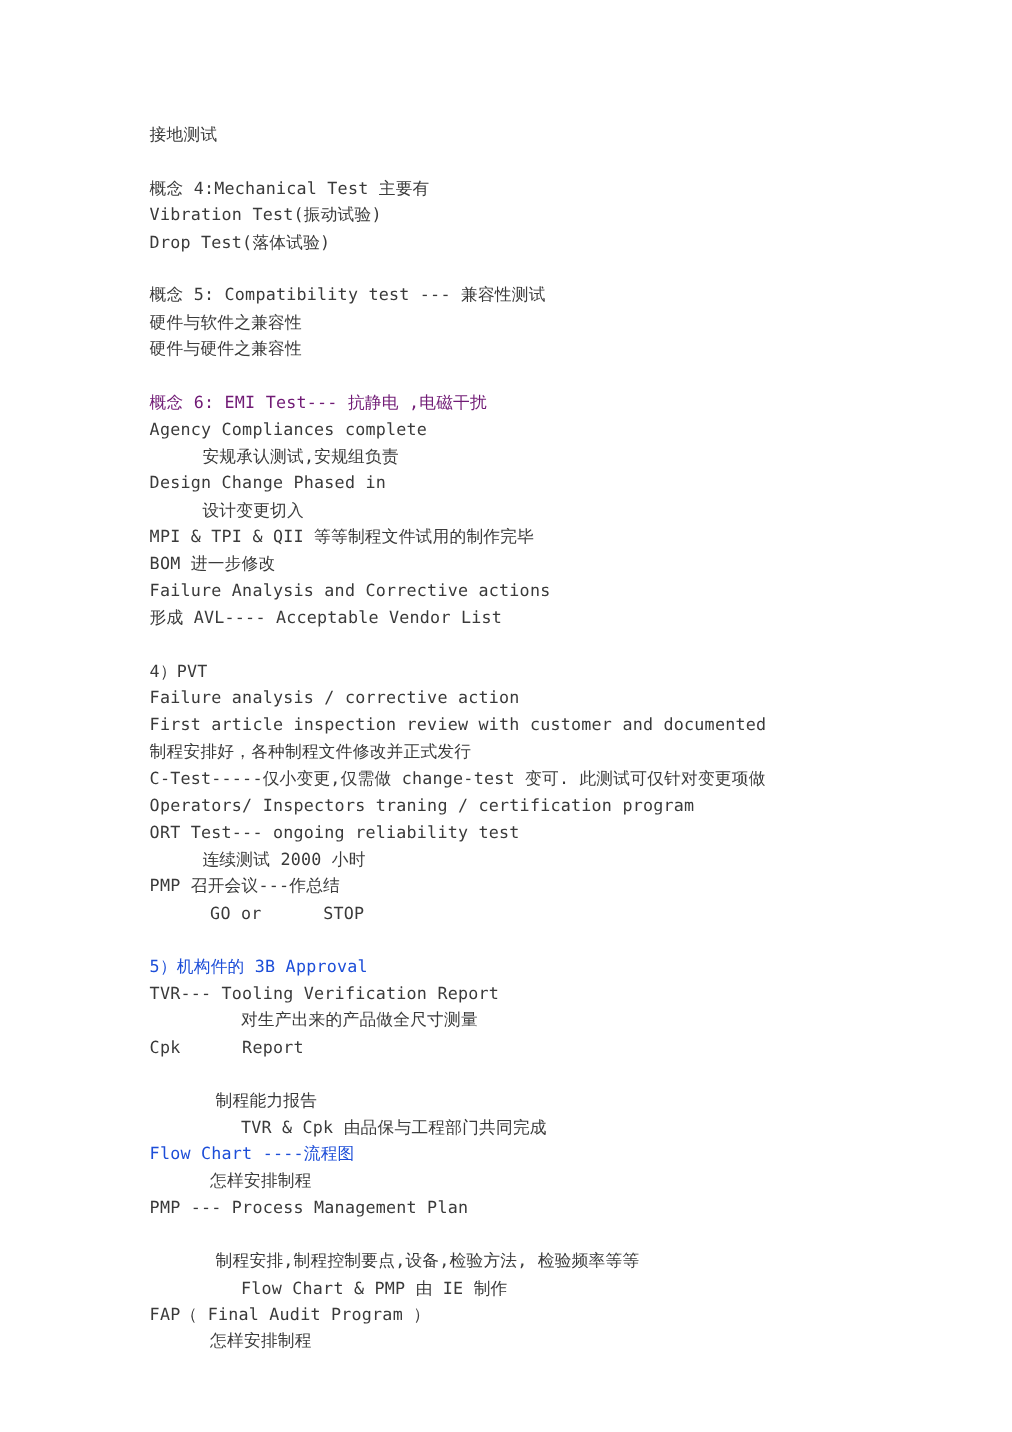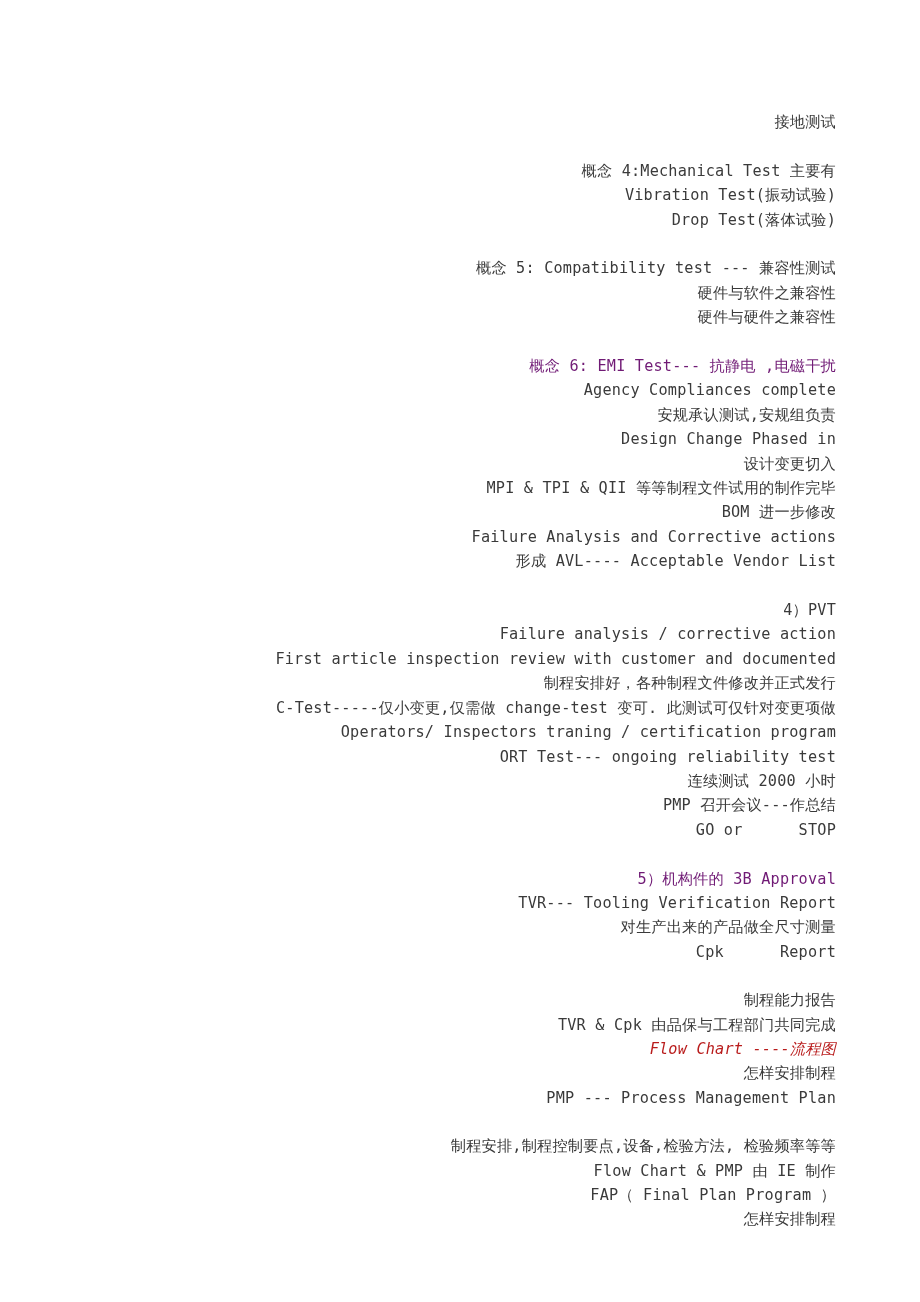--- a/index.html
+++ b/index.html
@@ -27,21 +27,20 @@
     top: 110px;
     width: 700px;
   }
   .line {
     font-family: "DejaVu Sans Mono", "Liberation Mono", monospace;
     font-size: 15.2px;
     line-height: 24.4px;
     color: #3a3a3a;
     white-space: pre;
     letter-spacing: 0.2px;
-    text-align: right;
     -webkit-font-smoothing: none;
   }
   .line.blank {
     height: 24.4px;
   }
   
   .ind-6  { padding-left: 55px; }
   .ind-8  { padding-left: 48px; }
   .ind-9  { padding-left: 60px; margin-top: 24px; }
   .ind-12 { padding-left: 83px; }
@@ -75,27 +74,27 @@
       <div class="line" style="color: rgb(58, 58, 58);">Failure analysis / corrective action</div>
       <div class="line" style="color: rgb(58, 58, 58);">First article inspection review with customer and documented</div>
       <div class="line" style="color: rgb(58, 58, 58);">制程安排好，各种制程文件修改并正式发行</div>
       <div class="line" style="color: rgb(58, 58, 58);">C-Test-----仅小变更,仅需做 change-test 变可. 此测试可仅针对变更项做</div>
       <div class="line" style="color: rgb(58, 58, 58);">Operators/ Inspectors traning / certification program</div>
       <div class="line" style="color: rgb(58, 58, 58);">ORT Test--- ongoing reliability test</div>
       <div class="line ind-8" style="color: rgb(58, 58, 58);">连续测试 2000 小时</div>
       <div class="line" style="color: rgb(58, 58, 58);">PMP 召开会议---作总结</div>
       <div class="line ind-6" style="color: rgb(58, 58, 58);">GO or      STOP</div>
       <div class="line blank" style="color: rgb(58, 58, 58);"></div>
-      <div class="line" style="color: #701a75;">5）机构件的 3B Approval</div>
+      <div class="line" style="color: #1d4ed8;">5）机构件的 3B Approval</div>
       <div class="line" style="color: rgb(58, 58, 58);">TVR--- Tooling Verification Report</div>
       <div class="line ind-12" style="color: rgb(58, 58, 58);">对生产出来的产品做全尺寸测量</div>
       <div class="line" style="color: rgb(58, 58, 58);">Cpk      Report</div>
       <div class="line ind-9" style="color: rgb(58, 58, 58);">制程能力报告</div>
       <div class="line ind-12" style="color: rgb(58, 58, 58);">TVR &amp; Cpk 由品保与工程部门共同完成</div>
-      <div class="line" style="color: #b91c1c; font-style: italic;">Flow Chart ----流程图</div>
+      <div class="line" style="color: #1d4ed8;">Flow Chart ----流程图</div>
       <div class="line ind-6" style="color: rgb(58, 58, 58);">怎样安排制程</div>
       <div class="line" style="color: rgb(58, 58, 58);">PMP --- Process Management Plan</div>
       <div class="line ind-9" style="color: rgb(58, 58, 58);">制程安排,制程控制要点,设备,检验方法, 检验频率等等</div>
       <div class="line ind-12" style="color: rgb(58, 58, 58);">Flow Chart &amp; PMP 由 IE 制作</div>
-      <div class="line" style="color: rgb(58, 58, 58);">FAP（ Final Plan Program ）</div>
+      <div class="line" style="color: rgb(58, 58, 58);">FAP（ Final Audit Program ）</div>
       <div class="line ind-6" style="color: rgb(58, 58, 58);">怎样安排制程</div>
     </div>
 </div>
 
 </body></html>

